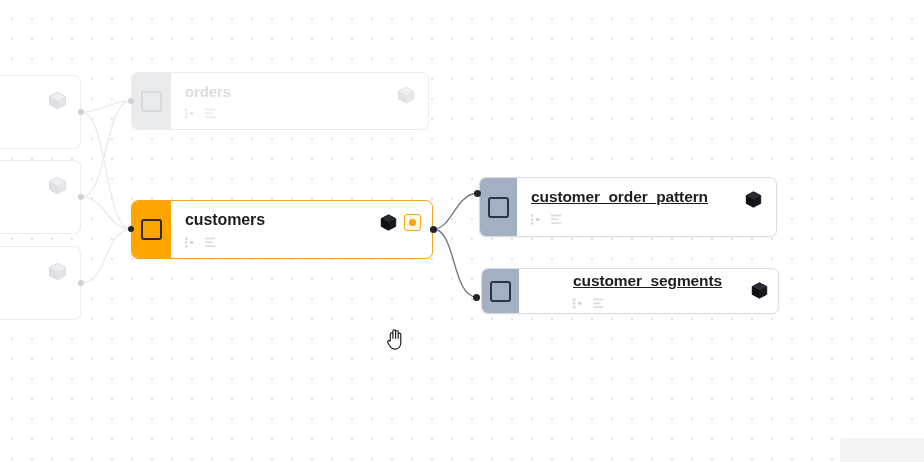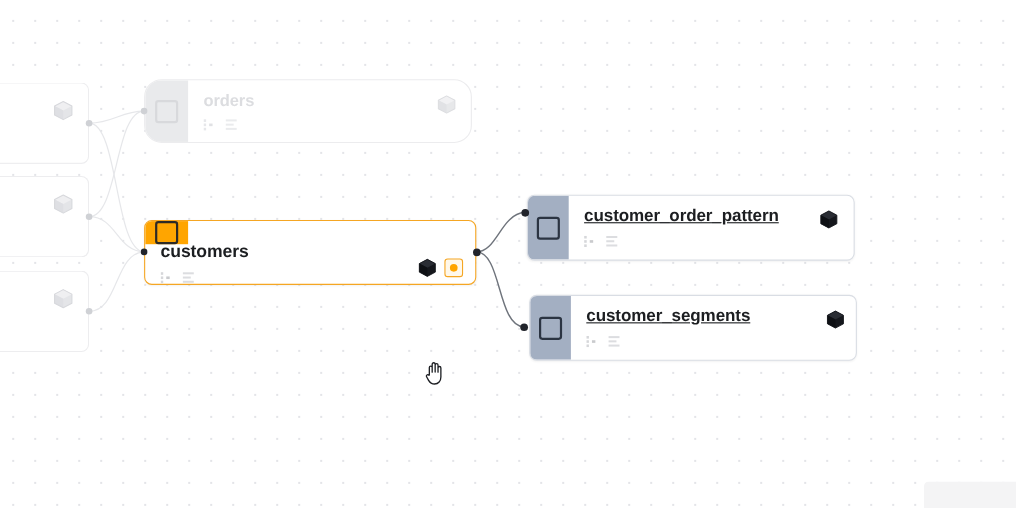--- a/index.html
+++ b/index.html
@@ -83,21 +83,20 @@
   
   .cube-icon { display: block; }
 
   
   .mini-icon { display: block; }
 
   
   .node-selected {
     border: 1.5px solid #f5a623;
     box-shadow: 0 1px 2px rgba(0,0,0,0.06);
-    flex-direction: column;
   }
   .node-selected .node-handle { background: #ffa500; }
   .node-selected .handle-square {
     width: 21px; height: 21px;
     border: 2.5px solid #2d2a26;
     background: #ffa500;
   }
   .node-selected .node-title { color: #1c1e21; }
 
   
@@ -229,21 +228,21 @@
       <svg class="cube-icon" width="21" height="21" viewBox="0 0 24 24">
         <path d="M12 2.6 21 7.3v9.4L12 21.4 3 16.7V7.3Z" fill="#e4e5e8"></path>
         <path d="M12 2.6 21 7.3 12 12 3 7.3Z" fill="#efeff1"></path>
         <path d="M12 12v9.4L3 16.7V7.3Z" fill="#dedfe3"></path>
         <path d="M12 2.6 21 7.3v9.4L12 21.4 3 16.7V7.3Z" fill="none" stroke="#d7d8dc" stroke-width="1.1" stroke-linejoin="round"></path>
       </svg>
     </span>
   </div>
   <span class="port port-ghost" style="left:78px; top:280px; width:6px; height:6px;"></span>
 
-  <div class="node node-ghost" style="left:131px; top:72px; width:298px; height:58px;border-radius:16px;">
+  <div class="node node-ghost" style="left:131px; top:72px; width:298px; height:58px;">
     <div class="node-handle" style="width:39px;">
       <span class="handle-square"></span>
     </div>
     <div class="node-body">
       <div class="node-title" style="font-size:15px;">orders</div>
       <div class="node-subrow">
         <svg class="mini-icon" width="11" height="11" viewBox="0 0 12 12">
           <rect x="0" y="0.5" width="2.6" height="2.6" fill="#e6e7ea"></rect>
           <rect x="0" y="4.7" width="2.6" height="2.6" fill="#e6e7ea"></rect>
           <rect x="0" y="8.9" width="2.6" height="2.6" fill="#e6e7ea"></rect>
@@ -332,21 +331,21 @@
             <path d="M12 2.2 21.2 7.1 12 12 2.8 7.1Z" fill="#2a2d34"></path>
             <path d="M12 12v9.8L2.8 16.9V7.1Z" fill="#0e1014"></path>
             <path d="M12 2.2 21.2 7.1v9.8L12 21.8 2.8 16.9V7.1Z" fill="none" stroke="#15171c" stroke-width="1" stroke-linejoin="round"></path>
           </svg>
         </span>
       </div>
     </div>
   </div>
   <span class="port port-dark" style="left:474px; top:190px; width:7px; height:7px;"></span>
 
-  <div class="node node-downstream" style="left:481px; top:268px; width:298px; height:60px;">
+  <div class="node node-downstream" style="left:481px; top:268px; width:298px; height:46px;gap:40px;">
     <div class="node-handle" style="width:37px;">
       <span class="handle-square"></span>
     </div>
     <div class="node-body">
       <div class="node-title" style="font-size:15.5px;">customer_segments</div>
       <div class="node-subrow">
         <svg class="mini-icon" width="11" height="11" viewBox="0 0 12 12">
           <rect x="0" y="0.5" width="2.6" height="2.6" fill="#d6d7da"></rect>
           <rect x="0" y="4.7" width="2.6" height="2.6" fill="#d6d7da"></rect>
           <rect x="0" y="8.9" width="2.6" height="2.6" fill="#d6d7da"></rect>

